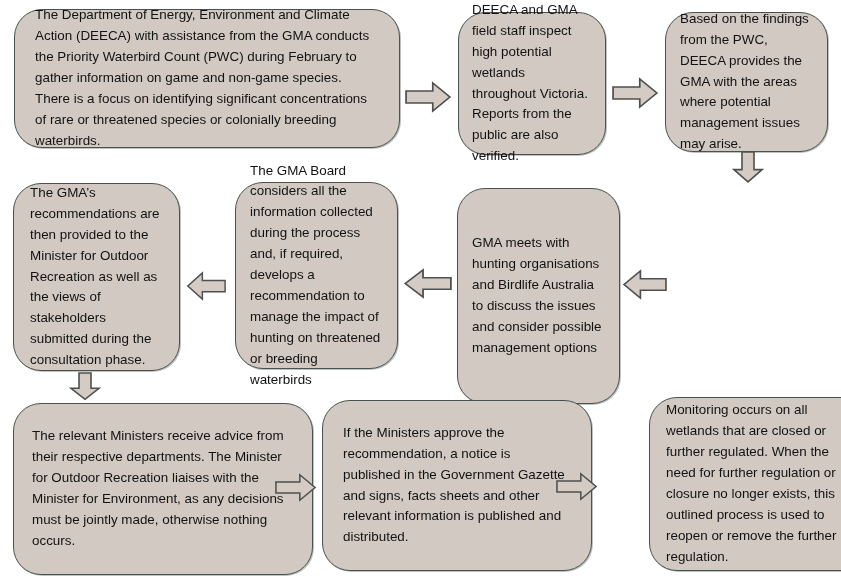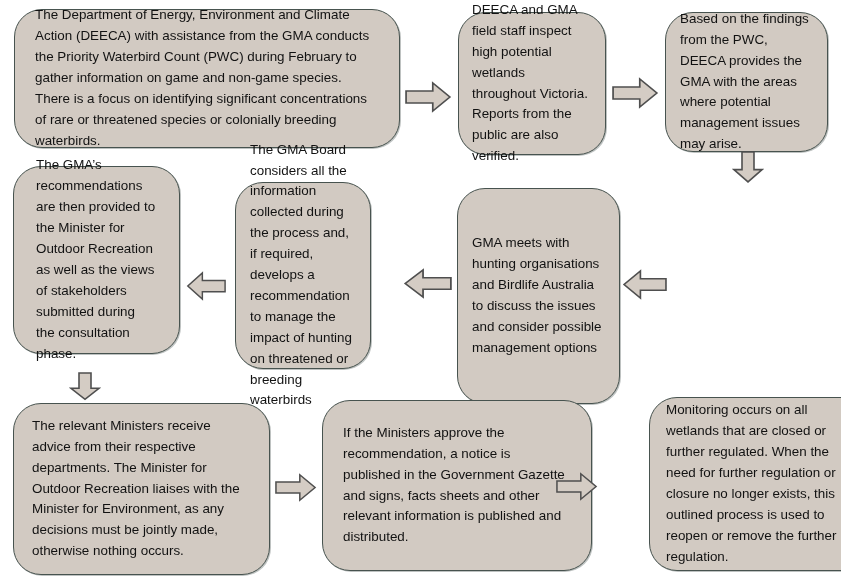--- a/index.html
+++ b/index.html
@@ -42,23 +42,23 @@
     stroke: var(--arrow-border);
     stroke-width: 1.6;
     stroke-linejoin: miter;
   }
   
   .b-a { left: 14px;  top: 9px;   width: 386px; height: 139px; padding: 8px 20px; }
   .b-b { left: 458px; top: 12px;  width: 148px; height: 143px; padding: 6px 13px; }
   .b-c { left: 665px; top: 12px;  width: 163px; height: 140px; padding: 21px 14px; }
   .b-d { left: 667px; top: 183px; width: 160px; height: 187px; padding: 6px 14px; }
   .b-e { left: 457px; top: 188px; width: 163px; height: 216px; padding: 6px 14px; }
-  .b-f { left: 235px; top: 182px; width: 136px; height: 187px; padding: 6px 14px; }
-  .b-g { left: 13px;  top: 166px; width: 167px; height: 188px; padding: 6px 22px; }
-  .b-h { left: 13px;  top: 403px; width: 257px; height: 172px; padding: 23px 18px; }
+  .b-f { left: 235px; top: 182px; width: 163px; height: 187px; padding: 6px 14px; }
+  .b-g { left: 13px;  top: 183px; width: 167px; height: 188px; padding: 6px 16px; }
+  .b-h { left: 13px;  top: 403px; width: 300px; height: 172px; padding: 23px 18px; }
   .b-i { left: 322px; top: 400px; width: 270px; height: 171px; padding: 6px 20px; }
   .b-j { left: 604px; top: 397px; width: 227px; height: 174px; padding: 6px 16px; margin-left: 45px; }
   
   .ar-1 { left: 405px; top: 81px;  width: 47px; height: 32px; }
   .ar-2 { left: 612px; top: 77px;  width: 47px; height: 32px; }
   .ar-3 { left: 732px; top: 151px; width: 32px; height: 33px; }
   .ar-4 { left: 622px; top: 269px; width: 45px; height: 31px; }
   .ar-5 { left: 403px; top: 268px; width: 49px; height: 31px; }
   .ar-6 { left: 186px; top: 271px; width: 40px; height: 30px; }
   .ar-7 { left: 69px;  top: 372px; width: 32px; height: 29px; }

